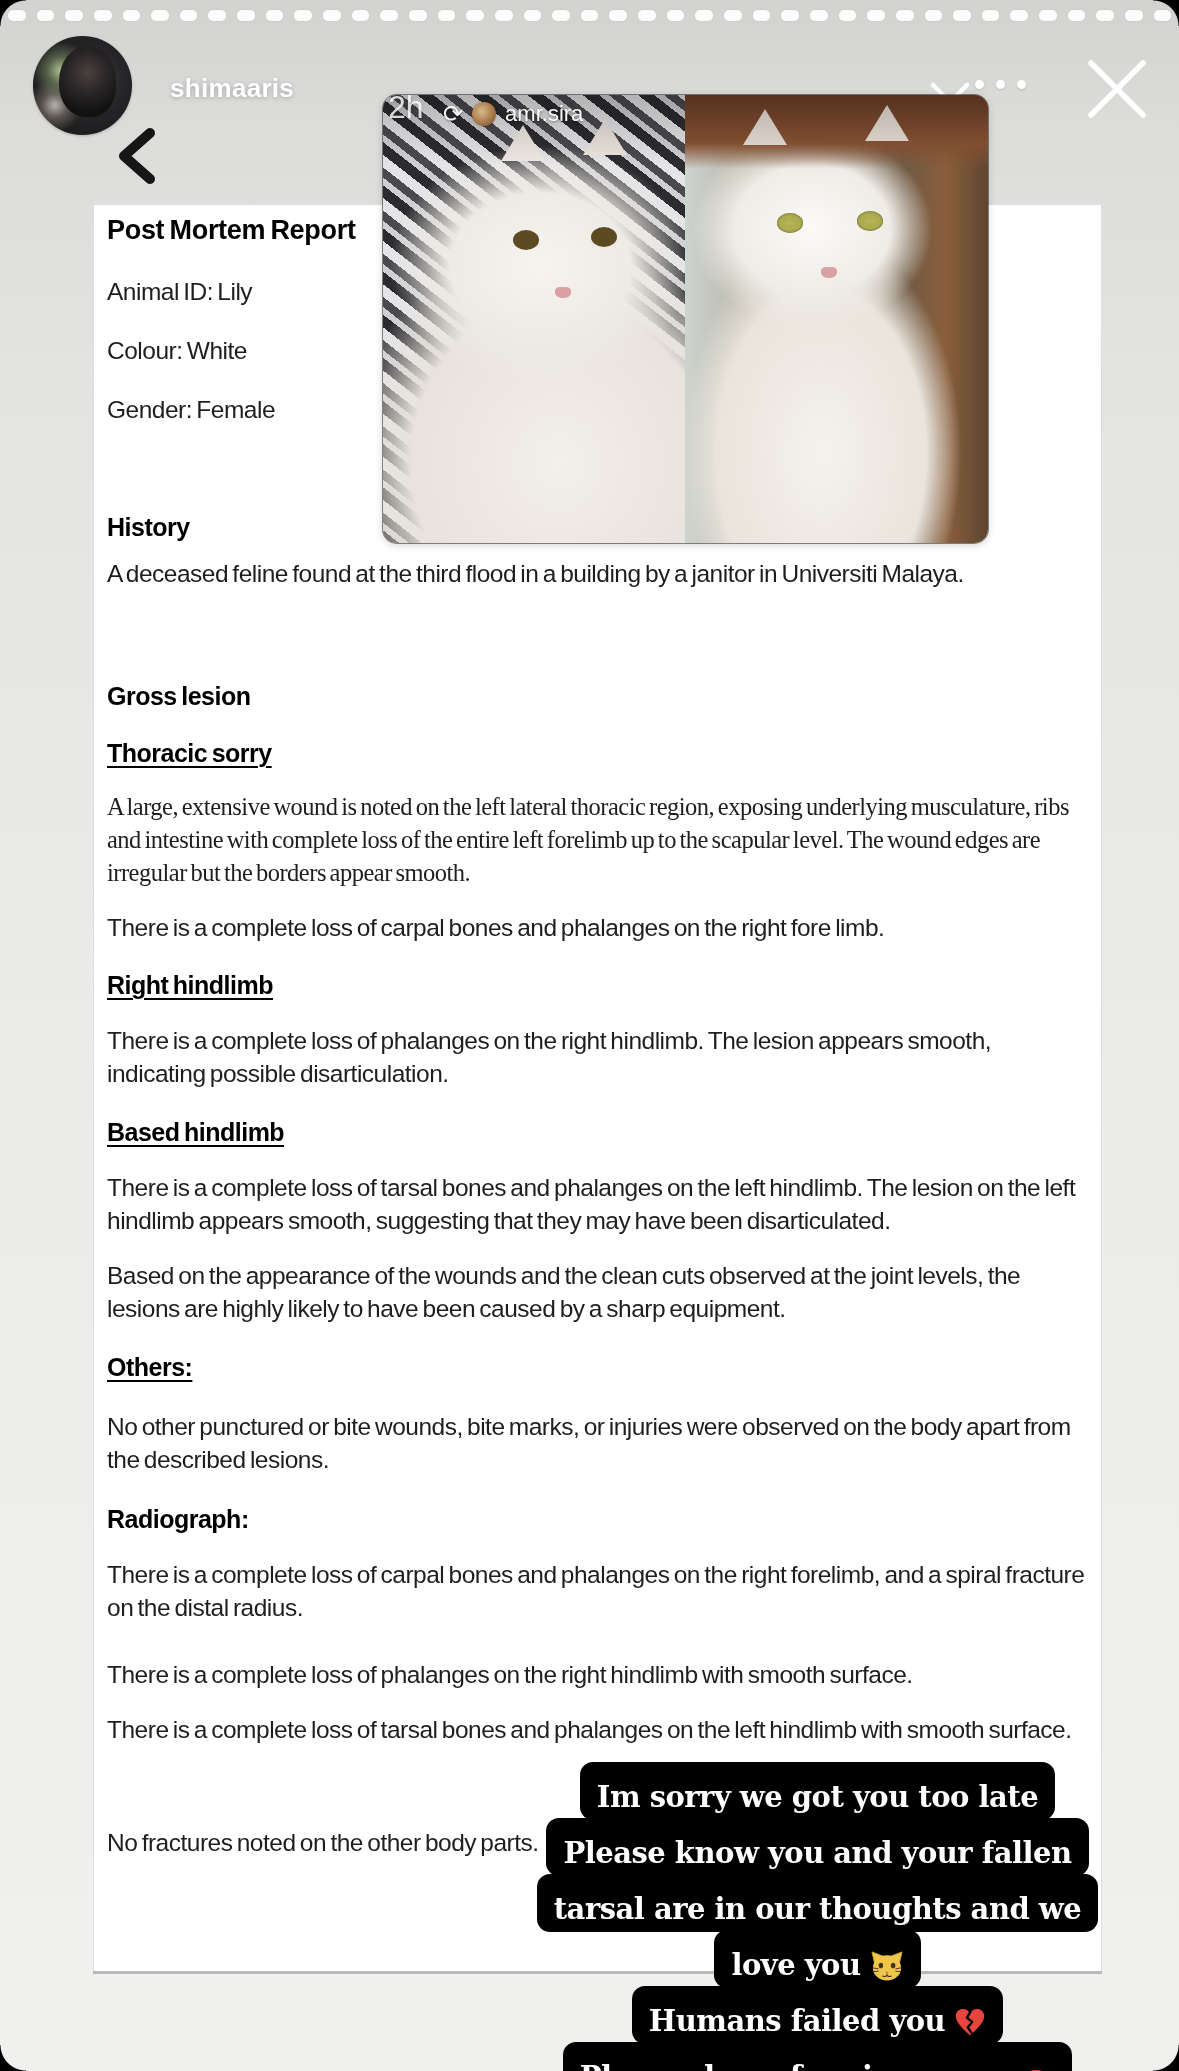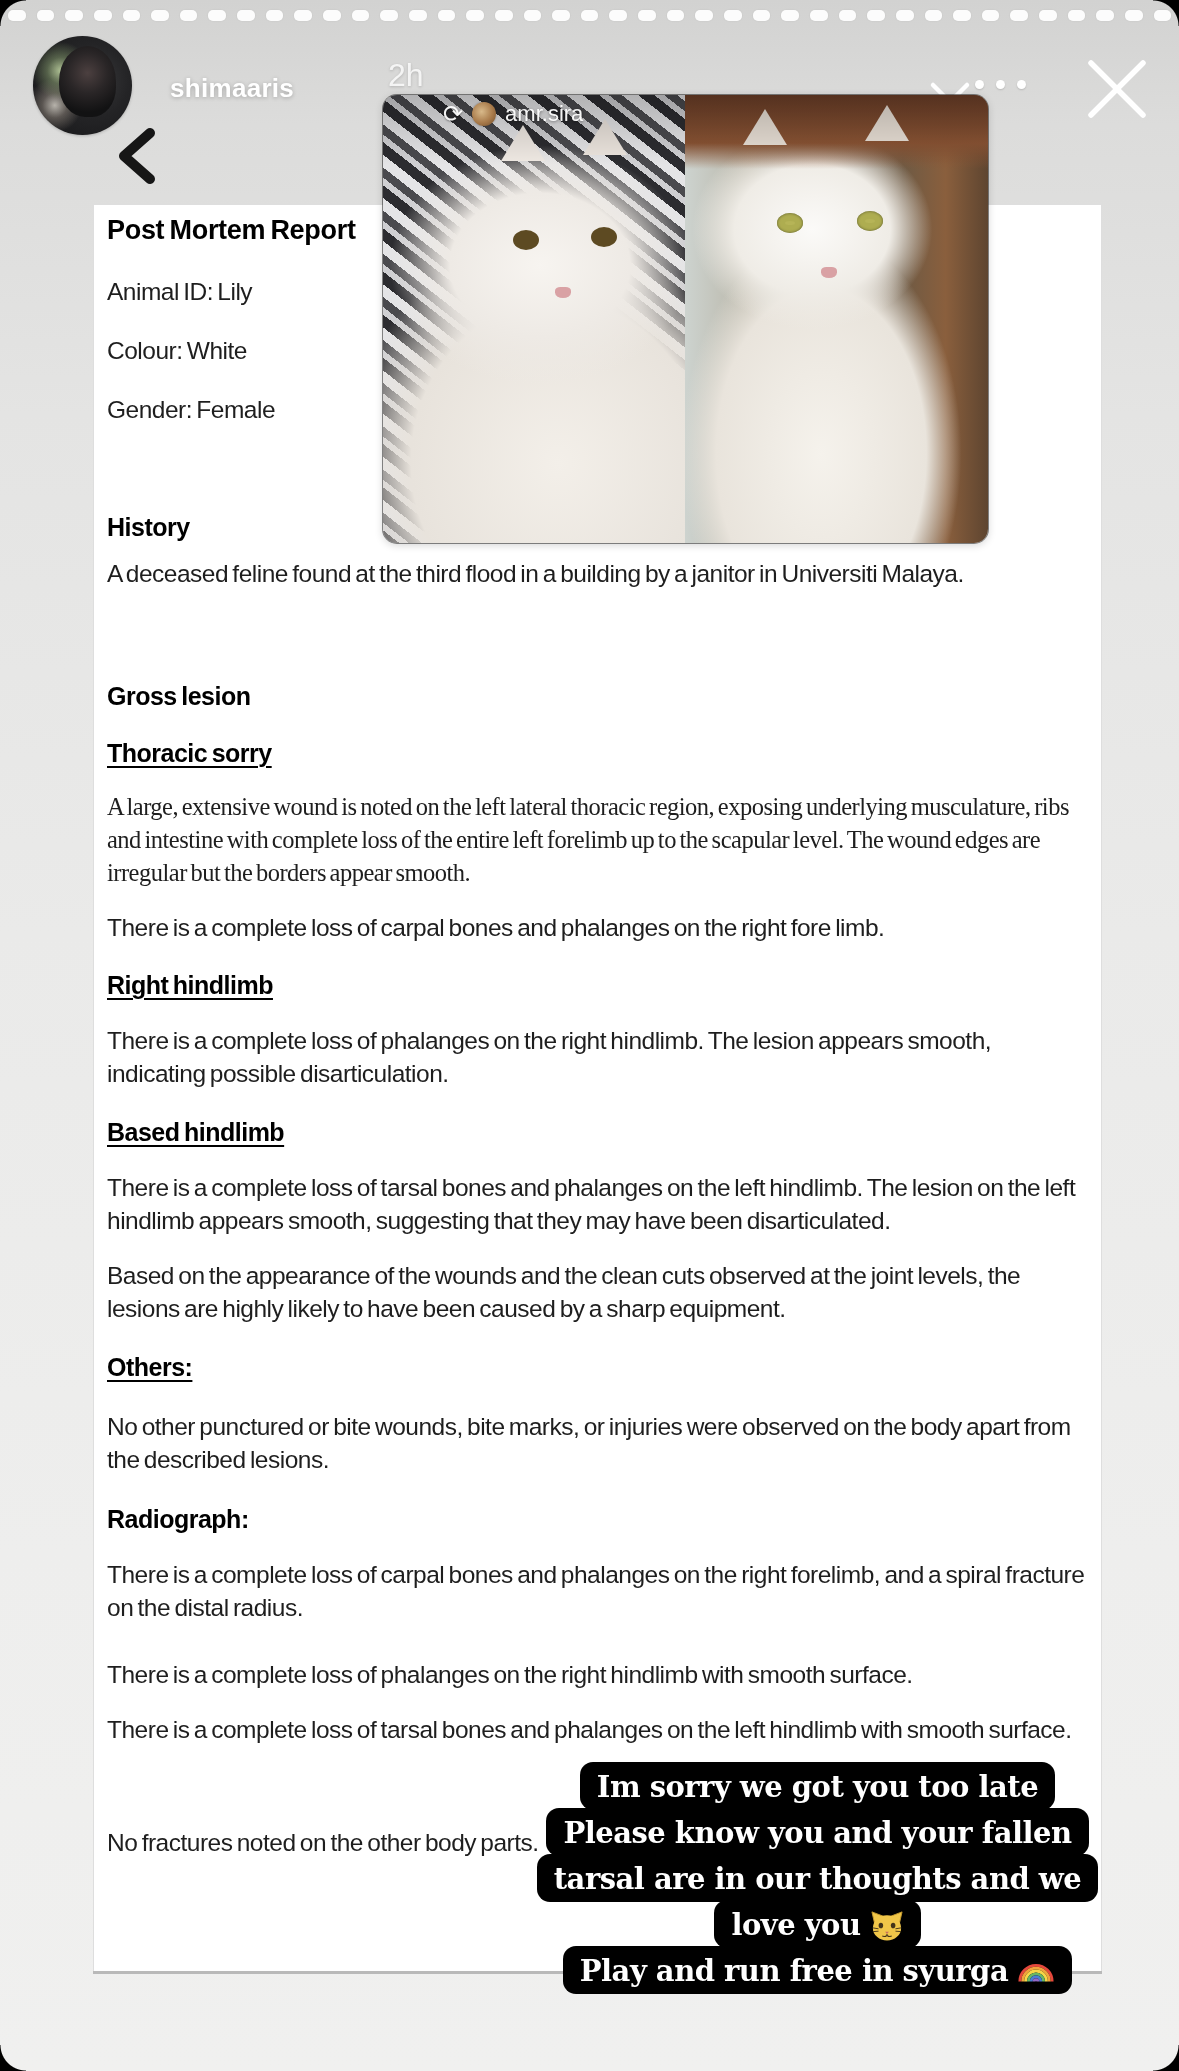--- a/index.html
+++ b/index.html
@@ -24,21 +24,21 @@
     background:
       radial-gradient(circle at 28% 35%, rgba(190,210,160,0.9) 0%, rgba(120,140,100,0.6) 14%, transparent 30%),
       radial-gradient(circle at 22% 70%, rgba(220,215,205,0.8) 0%, rgba(150,140,130,0.5) 12%, transparent 26%),
       radial-gradient(circle at 60% 45%, #3a3a3c 0%, #242426 45%, #151517 100%),
       #1c1c1e;
     box-shadow:0 1px 3px rgba(0,0,0,0.2);}
   .avatar .hood{position:absolute;left:26%;top:10%;width:58%;height:72%;border-radius:50% 50% 42% 46%;
     background:radial-gradient(circle at 50% 38%, #4c4040 0%, #2a2627 38%, #121213 75%);}
   .username{position:absolute;left:170px;top:73px;font-size:26px;font-weight:700;color:#ffffff;
     text-shadow:0 1px 4px rgba(0,0,0,0.25);z-index:7;letter-spacing:0.3px;}
-  .timestamp{position:absolute;left:388px;top:57px;font-size:32px;font-weight:400;color:rgba(255,255,255,0.82);
+  .timestamp{position:absolute;left:388px;top:89px;font-size:32px;font-weight:400;color:rgba(255,255,255,0.82);
     text-shadow:0 1px 3px rgba(0,0,0,0.18);z-index:7;}
   .more-dots{position:absolute;left:975px;top:80px;display:flex;gap:12px;z-index:7;cursor:pointer;}
   .more-dots i{width:9px;height:9px;border-radius:50%;background:#fff;box-shadow:0 1px 2px rgba(0,0,0,0.15);}
   .close-x{position:absolute;left:1084px;top:56px;z-index:7;cursor:pointer;}
   .back-chevron{position:absolute;left:112px;top:126px;z-index:7;cursor:pointer;}
   .partial-x{position:absolute;left:928px;top:80px;z-index:2;}
 
   
   .page{position:absolute;left:93px;top:204px;width:1009px;height:1768px;background:#ffffff;
     border:1px solid #dedede;border-bottom:none;box-sizing:border-box;z-index:1;
@@ -75,21 +75,21 @@
   .repost-icon{color:rgba(255,255,255,0.95);font-size:24px;line-height:24px;text-shadow:0 1px 2px rgba(0,0,0,0.4);}
   .mini-avatar{width:24px;height:24px;border-radius:50%;
     background:radial-gradient(circle at 40% 40%, #d8b98a 0%, #a87a4a 55%, #6e4a28 100%);
     box-shadow:0 0 2px rgba(0,0,0,0.4);}
   .repost-name{color:rgba(255,255,255,0.95);font-size:22px;text-shadow:0 1px 3px rgba(0,0,0,0.45);}
 
   
   .overlay{position:absolute;left:0;top:1764px;width:1179px;display:flex;flex-direction:column;align-items:center;z-index:6;
     transform:translateX(234px);width:711px;left:462px;transform:none;}
   .overlay .line{background:#000;color:#fff;font-family:"DejaVu Serif", serif;font-weight:700;
-    font-size:29px;line-height:33px;letter-spacing:-0.5px;padding:9px 17px 6px;border-radius:13px;margin-top:-2px;
+    font-size:29px;line-height:33px;letter-spacing:-0.5px;padding:19px 17px 6px;border-radius:13px;margin-top:-2px;
     display:flex;align-items:center;gap:9px;white-space:nowrap;}
   .overlay .line svg{display:block;}
 </style>
 </head>
 <body>
 
 <div class="corner tl"></div>
 <div class="corner tr"></div>
 <div class="corner bl"></div>
 <div class="corner br"></div>
@@ -233,20 +233,27 @@
         <path d="M31 15 L34 2 L21 7 Z" fill="#f0c649" stroke="#c79c2e" stroke-width="1"></path>
         <ellipse cx="18" cy="19" rx="15" ry="13.5" fill="#f0c649"></ellipse>
         <ellipse cx="11.5" cy="16.5" rx="2.4" ry="3" fill="#43341a"></ellipse>
         <ellipse cx="24.5" cy="16.5" rx="2.4" ry="3" fill="#43341a"></ellipse>
         <path d="M16 23 L20 23 L18 25.5 Z" fill="#c76d5e"></path>
         <path d="M18 25.5 L18 27 M18 27 Q15 29 13 27.5 M18 27 Q21 29 23 27.5" stroke="#43341a" stroke-width="1.2" fill="none"></path>
         <path d="M3 19 L9 20 M3 23 L9 22.5 M33 19 L27 20 M33 23 L27 22.5" stroke="#43341a" stroke-width="1" fill="none"></path>
       </svg>
     </div>
     <div class="line">
+      <span>Humans failed you</span>
+      <svg width="32" height="30" viewBox="0 0 36 34">
+        <path d="M18 32 C6.5 22.5 2 16 2 10 C2 5 6 2.2 10 2.2 C13.6 2.2 16.5 4.4 18 7.4 C19.5 4.4 22.4 2.2 26 2.2 C30 2.2 34 5 34 10 C34 16 29.5 22.5 18 32 Z" fill="#e8453c"></path>
+        <path d="M18.5 5.5 L14.5 12 L20.5 17 L15.5 23 L19.5 29" stroke="#000" stroke-width="2.6" fill="none" stroke-linecap="round" stroke-linejoin="round"></path>
+      </svg>
+    </div>
+    <div class="line">
       <span>Play and run free in syurga</span>
       <svg width="38" height="23" viewBox="0 0 40 23">
         <path d="M3 22 A17 17 0 0 1 37 22" stroke="#e5473c" stroke-width="3" fill="none"></path>
         <path d="M6 22 A14 14 0 0 1 34 22" stroke="#f2a33c" stroke-width="3" fill="none"></path>
         <path d="M9 22 A11 11 0 0 1 31 22" stroke="#f7d648" stroke-width="3" fill="none"></path>
         <path d="M12 22 A8 8 0 0 1 28 22" stroke="#69b764" stroke-width="3" fill="none"></path>
         <path d="M15 22 A5 5 0 0 1 25 22" stroke="#4a7fd4" stroke-width="3" fill="none"></path>
         <path d="M18 22 A2 2 0 0 1 22 22" stroke="#9268c8" stroke-width="3" fill="none"></path>
       </svg>
     </div>

